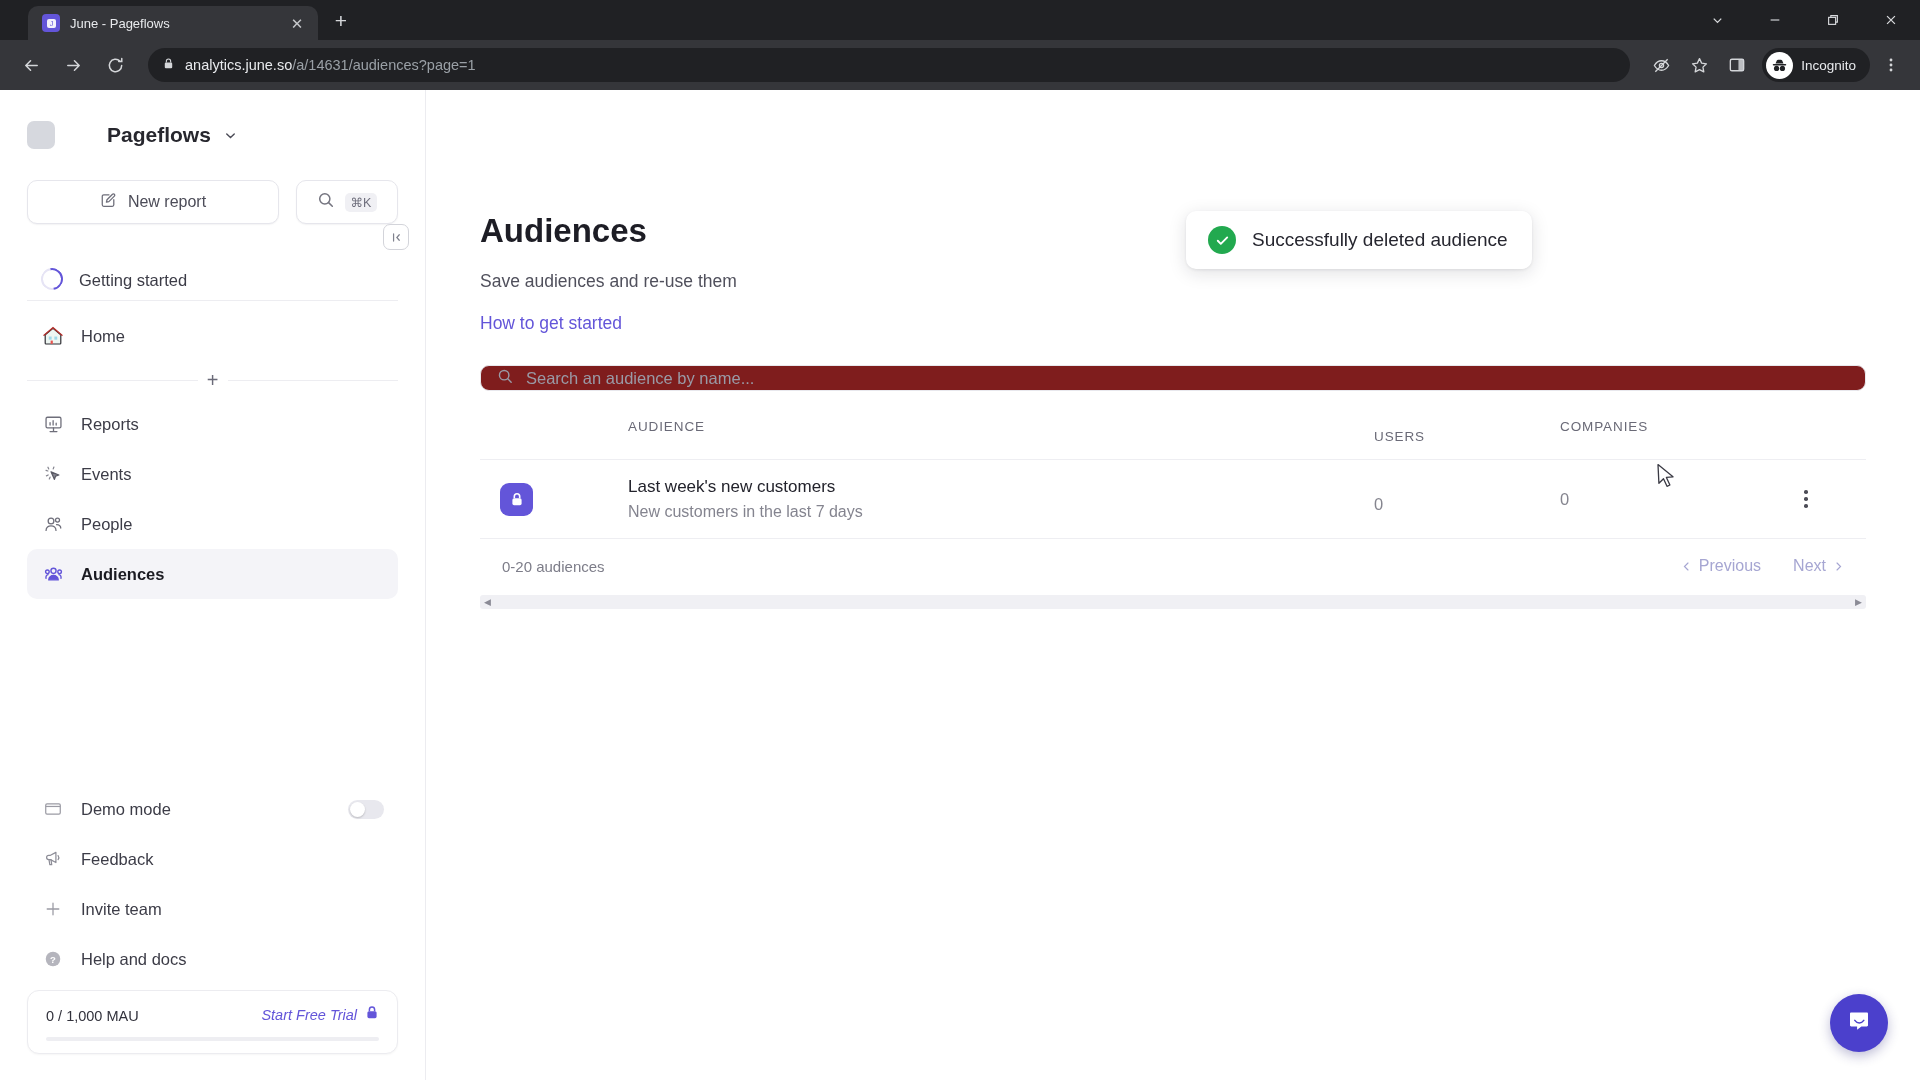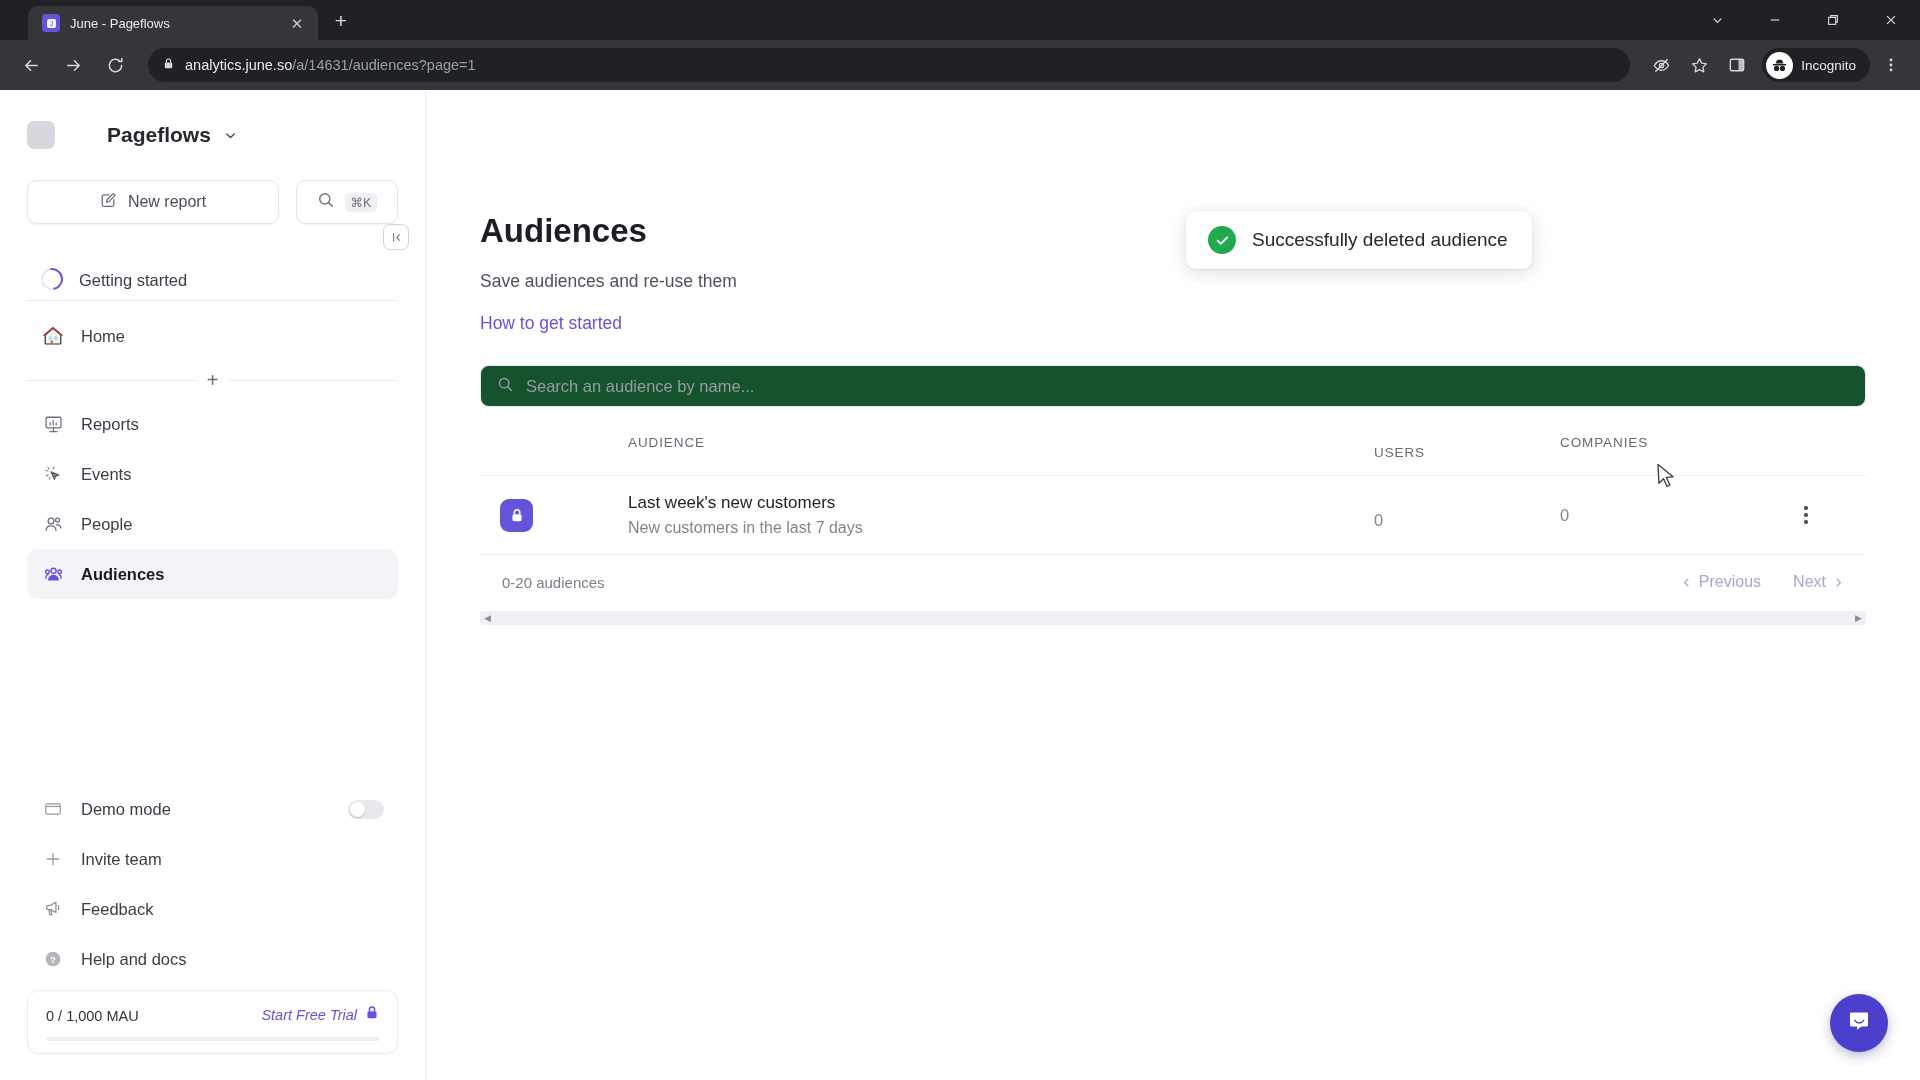--- a/index.html
+++ b/index.html
@@ -185,22 +185,22 @@
     gap: 16px; padding: 0 24px 0 22px;
     box-shadow: 0 4px 18px rgba(24,24,40,.13), 0 1px 3px rgba(24,24,40,.08);
   }
   .toast-icon {
     width: 28px; height: 28px; border-radius: 50%; background: #22a94f;
     display: flex; align-items: center; justify-content: center; flex: none;
   }
   .toast-text { font-size: 19px; color: #26262f; white-space: nowrap; }
 
   .search-field {
-    margin-top: 31px; height: 42px; border: 1px solid #e8e8ed; border-radius: 9px;
-    display: flex; align-items: center; gap: 12px; padding: 0 16px; background: #14532d;
+    margin-top: 31px; height: 26px; border: 1px solid #e8e8ed; border-radius: 9px;
+    display: flex; align-items: center; gap: 12px; padding: 0 16px; background: #7f1d1d;
   }
   .search-field .ph { font-size: 16.5px; color: #9a9aa6; }
 
   .table { margin-top: 28px; }
   .t-head { display: flex; align-items: flex-start; height: 40px; }
   .t-row {
     display: flex; align-items: center; height: 80px;
     border-top: 1px solid #eeeef2; border-bottom: 1px solid #eeeef2;
   }
   .c-icon { width: 148px; flex: none; display: flex; align-items: center; padding-left: 20px; }
@@ -477,36 +477,36 @@
               </svg>
           </span>
           <span>Demo mode</span>
           <span class="toggle">
               <span class="knob"></span>
             </span>
         </div>
 
         <div class="nav-item">
           <span class="nic">
-            <svg width="20" height="20" viewBox="0 0 22 22" fill="none" stroke="#9b9ba4" stroke-width="1.4" stroke-linecap="round">
-                <path d="M11 4.6v12.8M4.6 11h12.8"></path>
-              </svg>
-          </span>
-          <span>Invite team</span>
-        </div>
-
-        <div class="nav-item">
-          <span class="nic">
             <svg width="20" height="20" viewBox="0 0 22 22" fill="none" stroke="#8d8d97" stroke-width="1.35" stroke-linejoin="round" stroke-linecap="round">
               <path d="M4 9.2c0-1.3 1-2.3 2.3-2.3h1.9l6-3.2v11.2l-6-3.2H6.3A2.3 2.3 0 0 1 4 9.4z"></path>
               <path d="M6.6 11.7l.9 5.6h2.1l-.8-5.6"></path>
               <path d="M16.6 7.2a3.6 3.6 0 0 1 0 4.4"></path>
               </svg>
           </span>
           <span>Feedback</span>
+        </div>
+
+        <div class="nav-item">
+          <span class="nic">
+            <svg width="20" height="20" viewBox="0 0 22 22" fill="none" stroke="#9b9ba4" stroke-width="1.4" stroke-linecap="round">
+                <path d="M11 4.6v12.8M4.6 11h12.8"></path>
+              </svg>
+          </span>
+          <span>Invite team</span>
         </div>
 
         <div class="nav-item">
           <span class="nic">
             <svg width="20" height="20" viewBox="0 0 22 22">
                 <circle cx="11" cy="11" r="8" fill="#b5b5bd"></circle>
               <text x="11" y="15.2" font-size="10.5" text-anchor="middle" fill="#fff" font-family="Liberation Sans, sans-serif" font-weight="bold">?</text>
               </svg>
           </span>
           <span>Help and docs</span>

